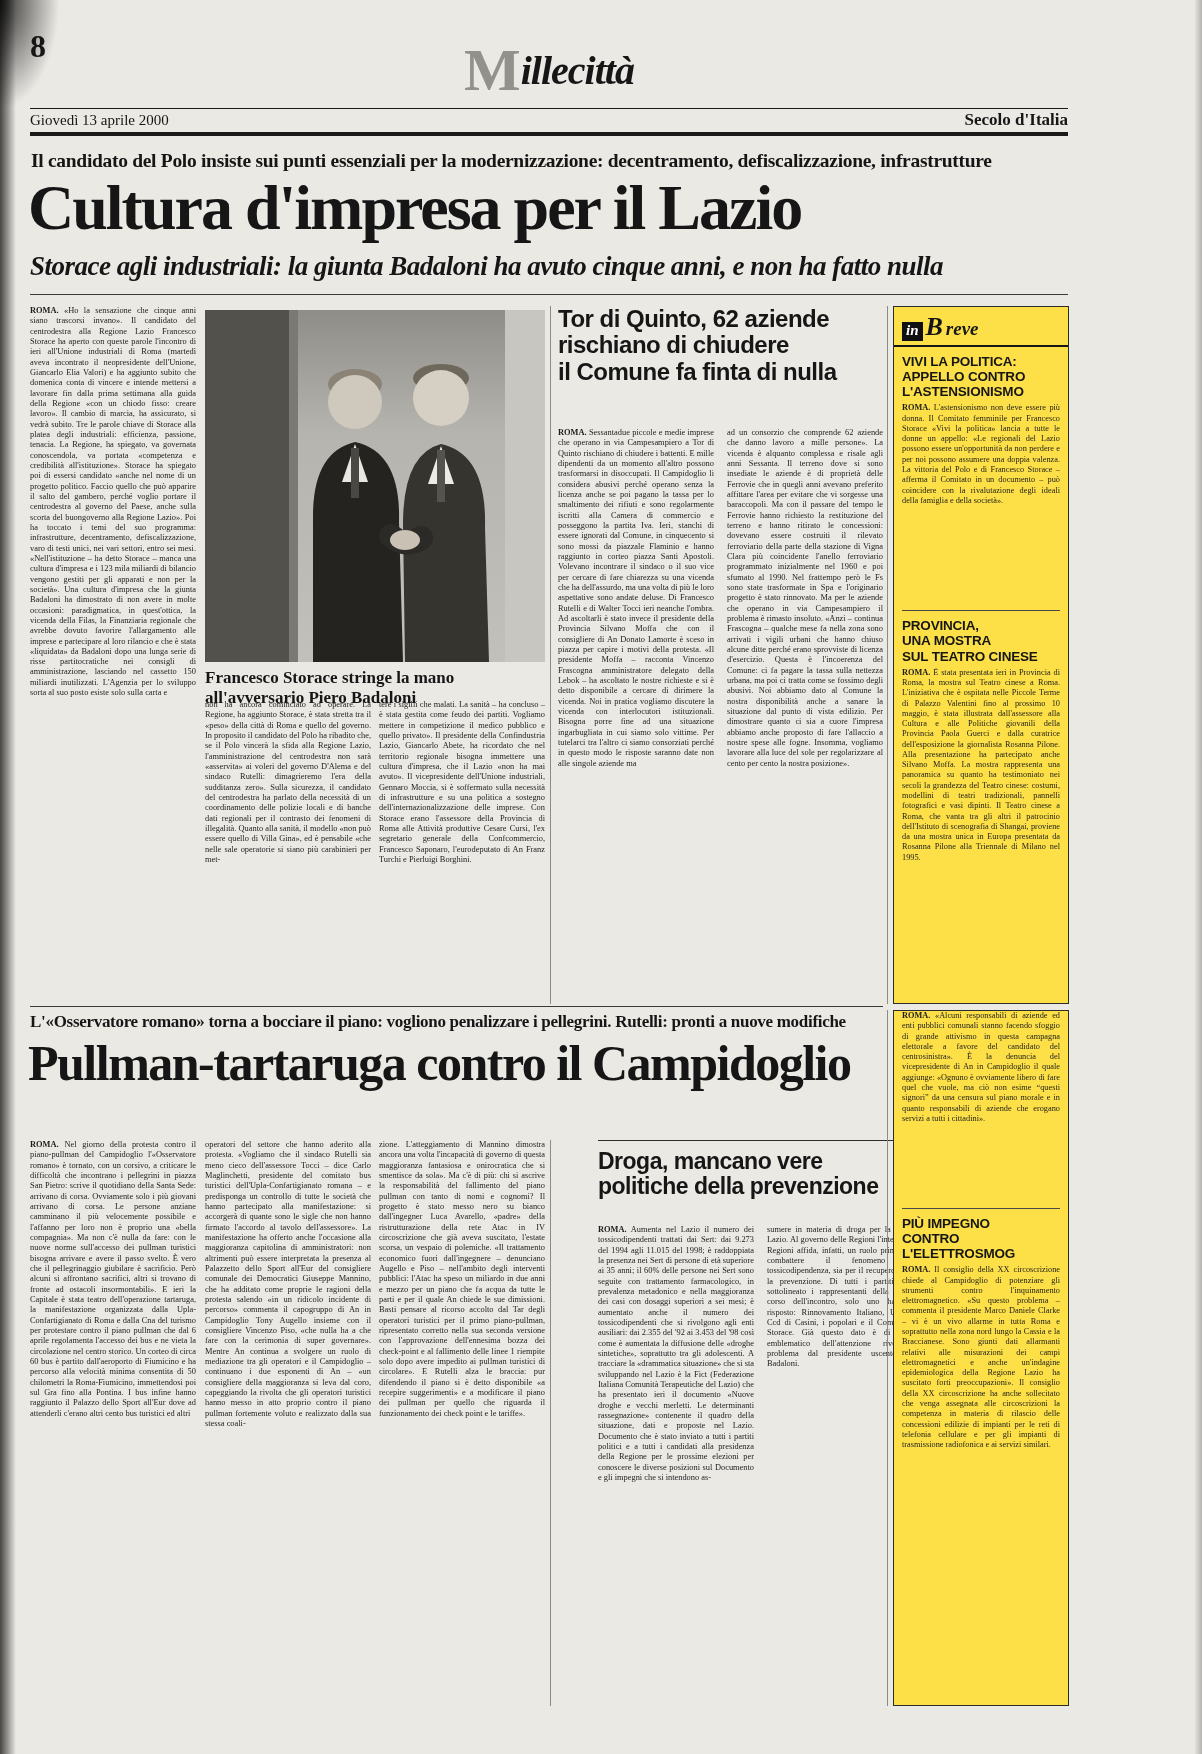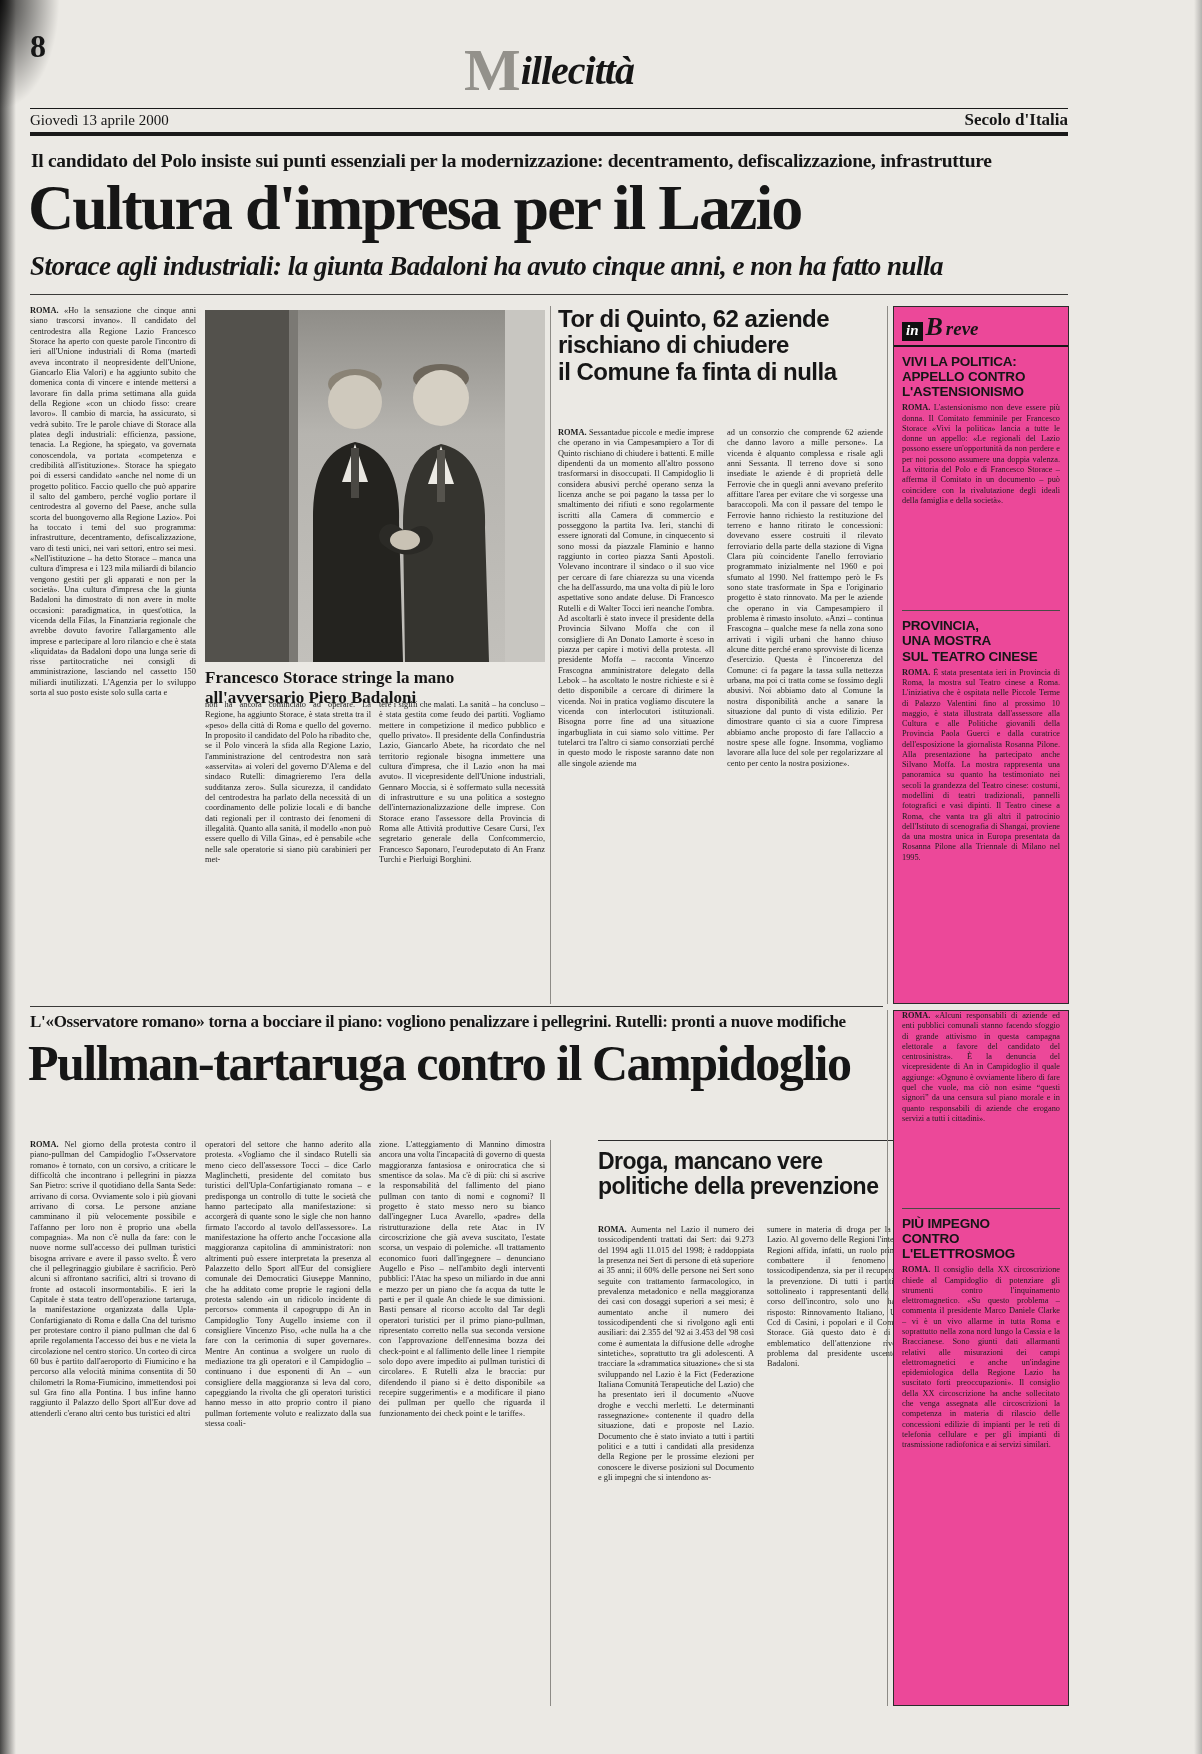--- a/index.html
+++ b/index.html
@@ -27,21 +27,21 @@
   .subhead{font-style:italic;font-weight:600;letter-spacing:-0.5px;line-height:1.05;}
   .sub1{font-size:27px;}
   .sub2{font-size:22px;}
   .bodytext{font-size:8.4px;line-height:1.23;text-align:justify;overflow:hidden;color:#1d1d1d;}
   .dateline{font-weight:bold;}
   .photo{background:#b4b2ad;overflow:hidden;}
   .caption{font-size:17px;font-weight:bold;line-height:1.15;}
   .box-title{font-family:"Liberation Sans",sans-serif;font-weight:bold;letter-spacing:-0.5px;
         line-height:1.1;white-space:pre-line;}
   .bt1{font-size:24px;} .bt2{font-size:23px;}
-  .sidebar{background:#ec4899;border:1px solid #2c2c2c;box-sizing:border-box;}
+  .sidebar{background:#fde047;border:1px solid #2c2c2c;box-sizing:border-box;}
   .sb-head{display:flex;align-items:baseline;gap:3px;padding:5px 8px 3px 8px;border-bottom:2px solid #161616;}
   .sb-in{background:#101010;color:#fff;font-style:italic;font-weight:bold;font-size:15px;padding:0 4px 2px 4px;}
   .sb-b{font-size:26px;font-weight:bold;font-style:italic;}
   .sb-rest{font-size:19px;font-weight:bold;font-style:italic;}
   .sb-title{font-family:"Liberation Sans",sans-serif;font-weight:bold;font-size:13.5px;line-height:1.12;
         letter-spacing:-0.2px;white-space:pre-line;padding:7px 8px 4px 8px;}
   .sb-body{font-size:8.3px;line-height:1.24;text-align:justify;overflow:hidden;padding:0 8px;color:#1d1d1d;}
   .sb-div{border-top:1px solid #4a4a46;margin:7px 8px 0 8px;}
 </style>
 </head>

